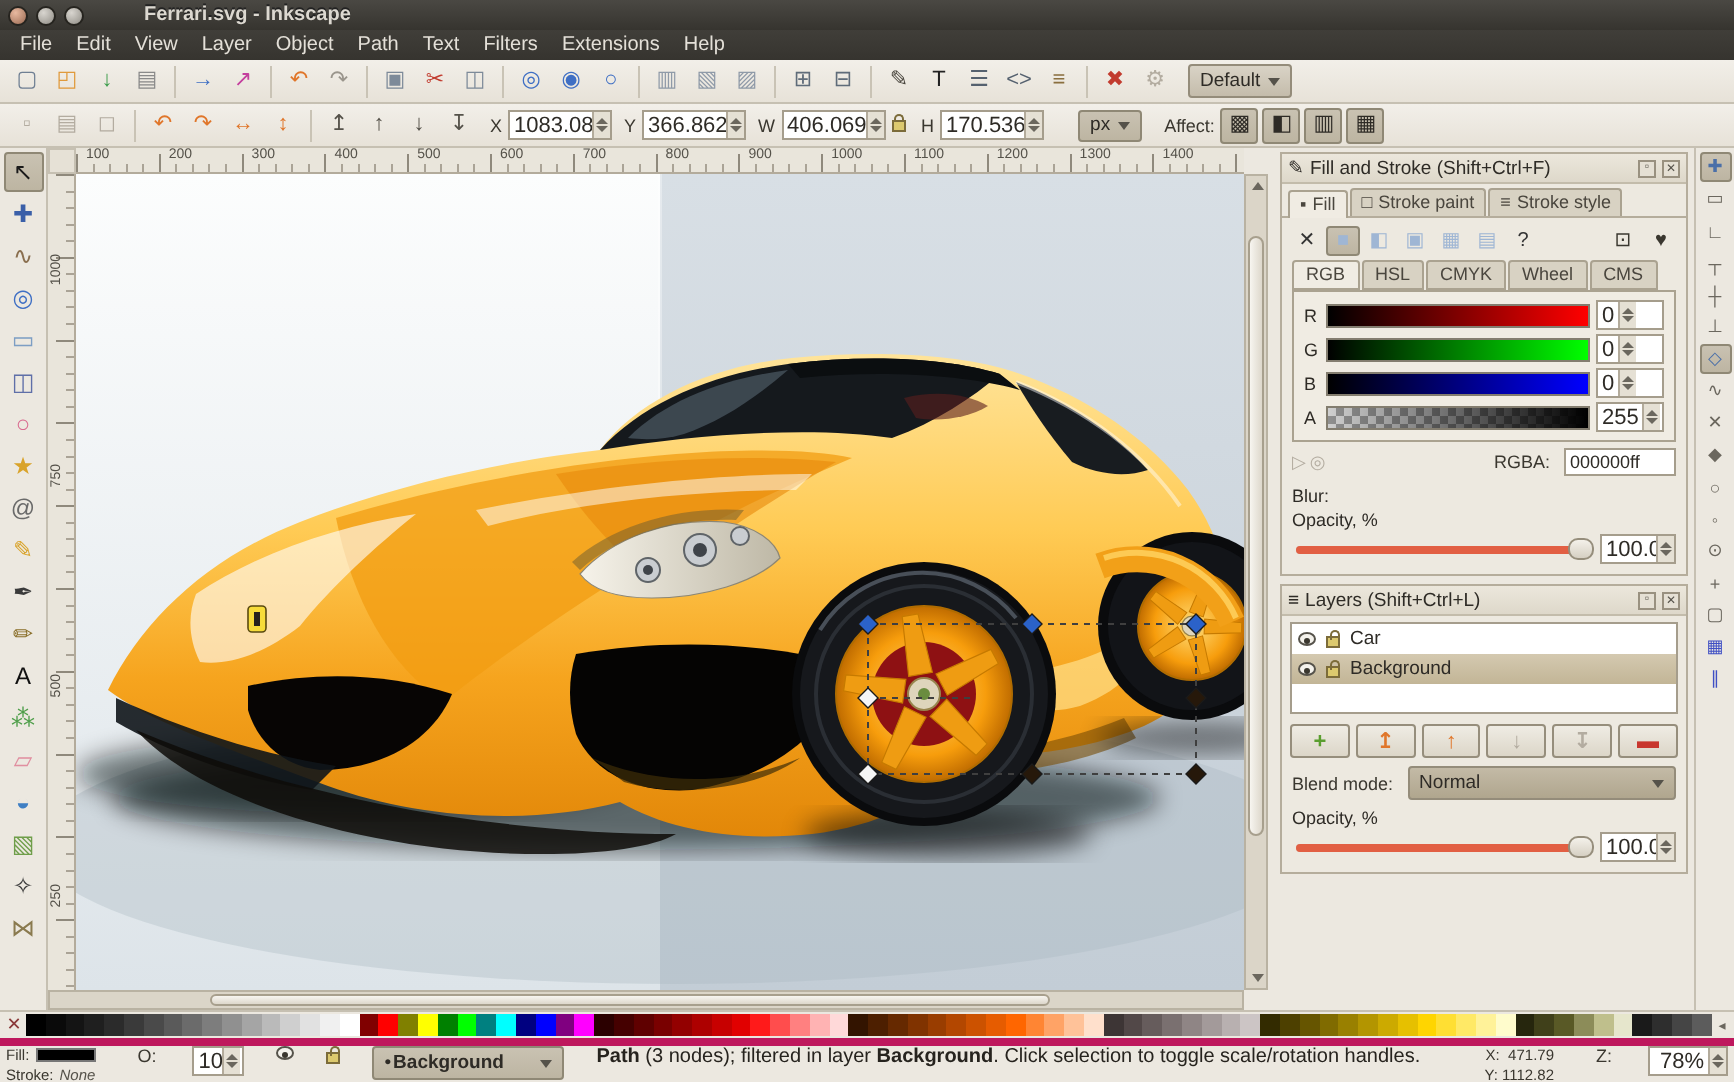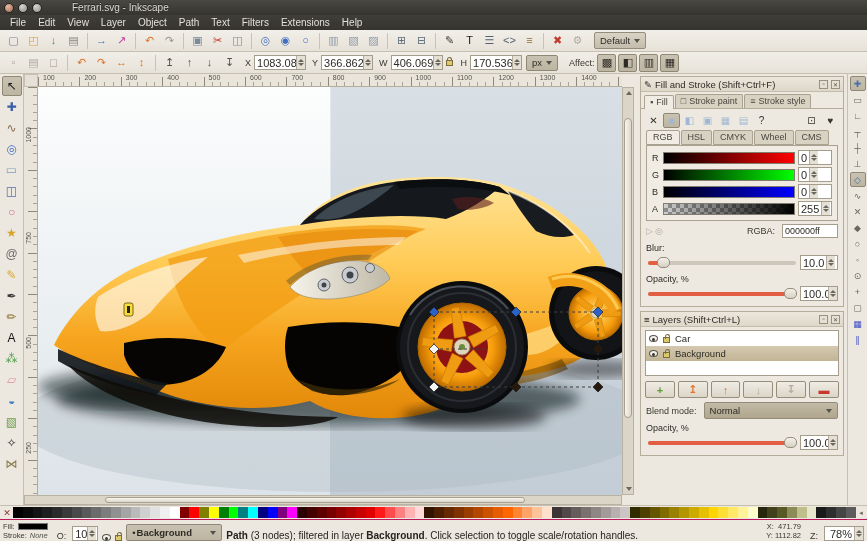--- a/index.html
+++ b/index.html
@@ -5,21 +5,21 @@
   * { margin:0; padding:0; box-sizing:border-box; }
   html,body { width:867px; height:541px; overflow:hidden; background:#ece8e0;
     font-family:"Liberation Sans","DejaVu Sans",sans-serif; font-size:10px; color:#2e2b26; }
 
   
   #titlebar { position:absolute; left:0; top:0; width:867px; height:15px;
     background:linear-gradient(#4a4843,#36342f); display:flex; align-items:center; gap:4px; padding:0 4px; }
   .winbtn { width:10px; height:10px; border-radius:50%; border:1px solid #26241f;
     background:radial-gradient(circle at 35% 30%, #d8d5cf, #8f8c85); display:inline-block; }
   .winbtn.close { background:radial-gradient(circle at 35% 30%, #e8b9a0, #9a6a52); }
-  #win-title { color:#dcd8d0; font-weight:normal; font-size:10px; margin-left:26px; text-shadow:0 -1px 0 #222;text-align:center; }
+  #win-title { color:#dcd8d0; font-weight:bold; font-size:10px; margin-left:26px; text-shadow:0 -1px 0 #222;text-align:center; }
 
   
   #menubar { position:absolute; left:0; top:15px; width:867px; height:15px;
     background:linear-gradient(#403e39,#36342f); display:flex; align-items:center; padding:0 4px; }
   .mitem { color:#e4e0d8; padding:1px 6px; font-size:10px; cursor:default; }
 
   
   #cmdbar, #toptbar { position:absolute; left:0; width:867px; height:22px;
     background:linear-gradient(#f2efe9,#e7e2d8); border-bottom:1px solid #c6c0b2;
     display:flex; align-items:center; padding:0 4px; gap:1px; }
@@ -133,21 +133,21 @@
 
   
   #palette-row { position:absolute; left:0; top:505px; width:867px; height:14px; background:#ece8e0;
     border-top:1px solid #c6c0b2; display:flex; align-items:center; padding:0 1px; }
   .swatch { flex:1; height:11px; }
   #pal-none { width:12px; flex:none; font-size:9px; color:#8b3a3a; display:flex; align-items:center; justify-content:center; }
   #pal-scroll { width:10px; flex:none; font-size:7px; color:#6b675e; text-align:center; }
 
   
   #statusbar { position:absolute; left:0; top:519px; width:867px; height:22px; background:#ece8e0;
-    border-top:1px solid #be185d; display:flex; align-items:flex-end; padding:0 3px; gap:4px; }
+    border-top:4px solid #be185d; display:flex; align-items:flex-start; padding:0 3px; gap:16px; }
   #fs-ind { display:flex; flex-direction:column; justify-content:center; font-size:7.5px; line-height:1.3; color:#3a372f; }
   .fsline { display:flex; align-items:center; gap:3px; }
   #fill-swatch { width:30px; height:7px; background:#000; border:1px solid #777; }
   .none-italic { font-style:italic; color:#55524a; }
   #status-msg { flex:1; font-size:10px; white-space:nowrap; overflow:hidden; text-overflow:ellipsis; color:#26231e; }
   #xy-ind { font-size:7.5px; text-align:right; line-height:1.3; color:#3a372f; white-space:pre; }
 </style>
 </head>
 <body>
 
@@ -256,21 +256,21 @@
   </span>
   <span class="lock" style="margin:0 2px"></span>
   <span class="fieldlab">H</span>
   <span class="spin" style="width:52px">
     <span class="val">170.536</span>
     <span class="arrs">
         <i class="up"></i>
         <i class="dn"></i>
       </span>
   </span>
-  <span class="ddbtn pressed" style="margin-left:3px;height:16px">
+  <span class="ddbtn pressed" style="margin-left:16px;height:16px">
     <span>px</span>
     <span class="ddarrow"></span>
   </span>
   <span class="fieldlab" style="margin-left:10px">Affect:</span>
   <span id="affect-btns" style="display:flex;gap:2px">
       <span class="tbtn pressed">▩</span>
       <span class="tbtn pressed">◧</span>
       <span class="tbtn pressed">▥</span>
       <span class="tbtn pressed">▦</span>
     </span>
@@ -553,33 +553,20 @@
           </div>
         </div>
       <div class="prow" style="padding:3px 5px">
         <span style="color:#b3aca0;font-size:9px">▷</span>
         <span style="color:#b3aca0;font-size:9px">◎</span>
         <span style="flex:1"></span>
         <span class="plabel">RGBA:</span>
         <span class="entry" style="width:56px">000000ff</span>
       </div>
       <div class="minilab">Blur:</div>
-      <div class="prow" style="padding:2px 5px">
-        <div class="slider">
-          <div class="sfill" style="width: 10%;"></div>
-            <div class="sthumb" style="left: calc(10%);"></div>
-        </div>
-        <span class="spin" style="width:38px">
-          <span class="val">10.0</span>
-          <span class="arrs">
-              <i class="up"></i>
-              <i class="dn"></i>
-            </span>
-        </span>
-      </div>
       <div class="minilab">Opacity, %</div>
       <div class="prow" style="padding:2px 5px 5px">
         <div class="slider">
           <div class="sfill" style="width: 100%;"></div>
             <div class="sthumb" style="left: calc(100%); margin-left: -12px;"></div>
         </div>
         <span class="spin" style="width:38px">
           <span class="val">100.0</span>
           <span class="arrs">
               <i class="up"></i>

